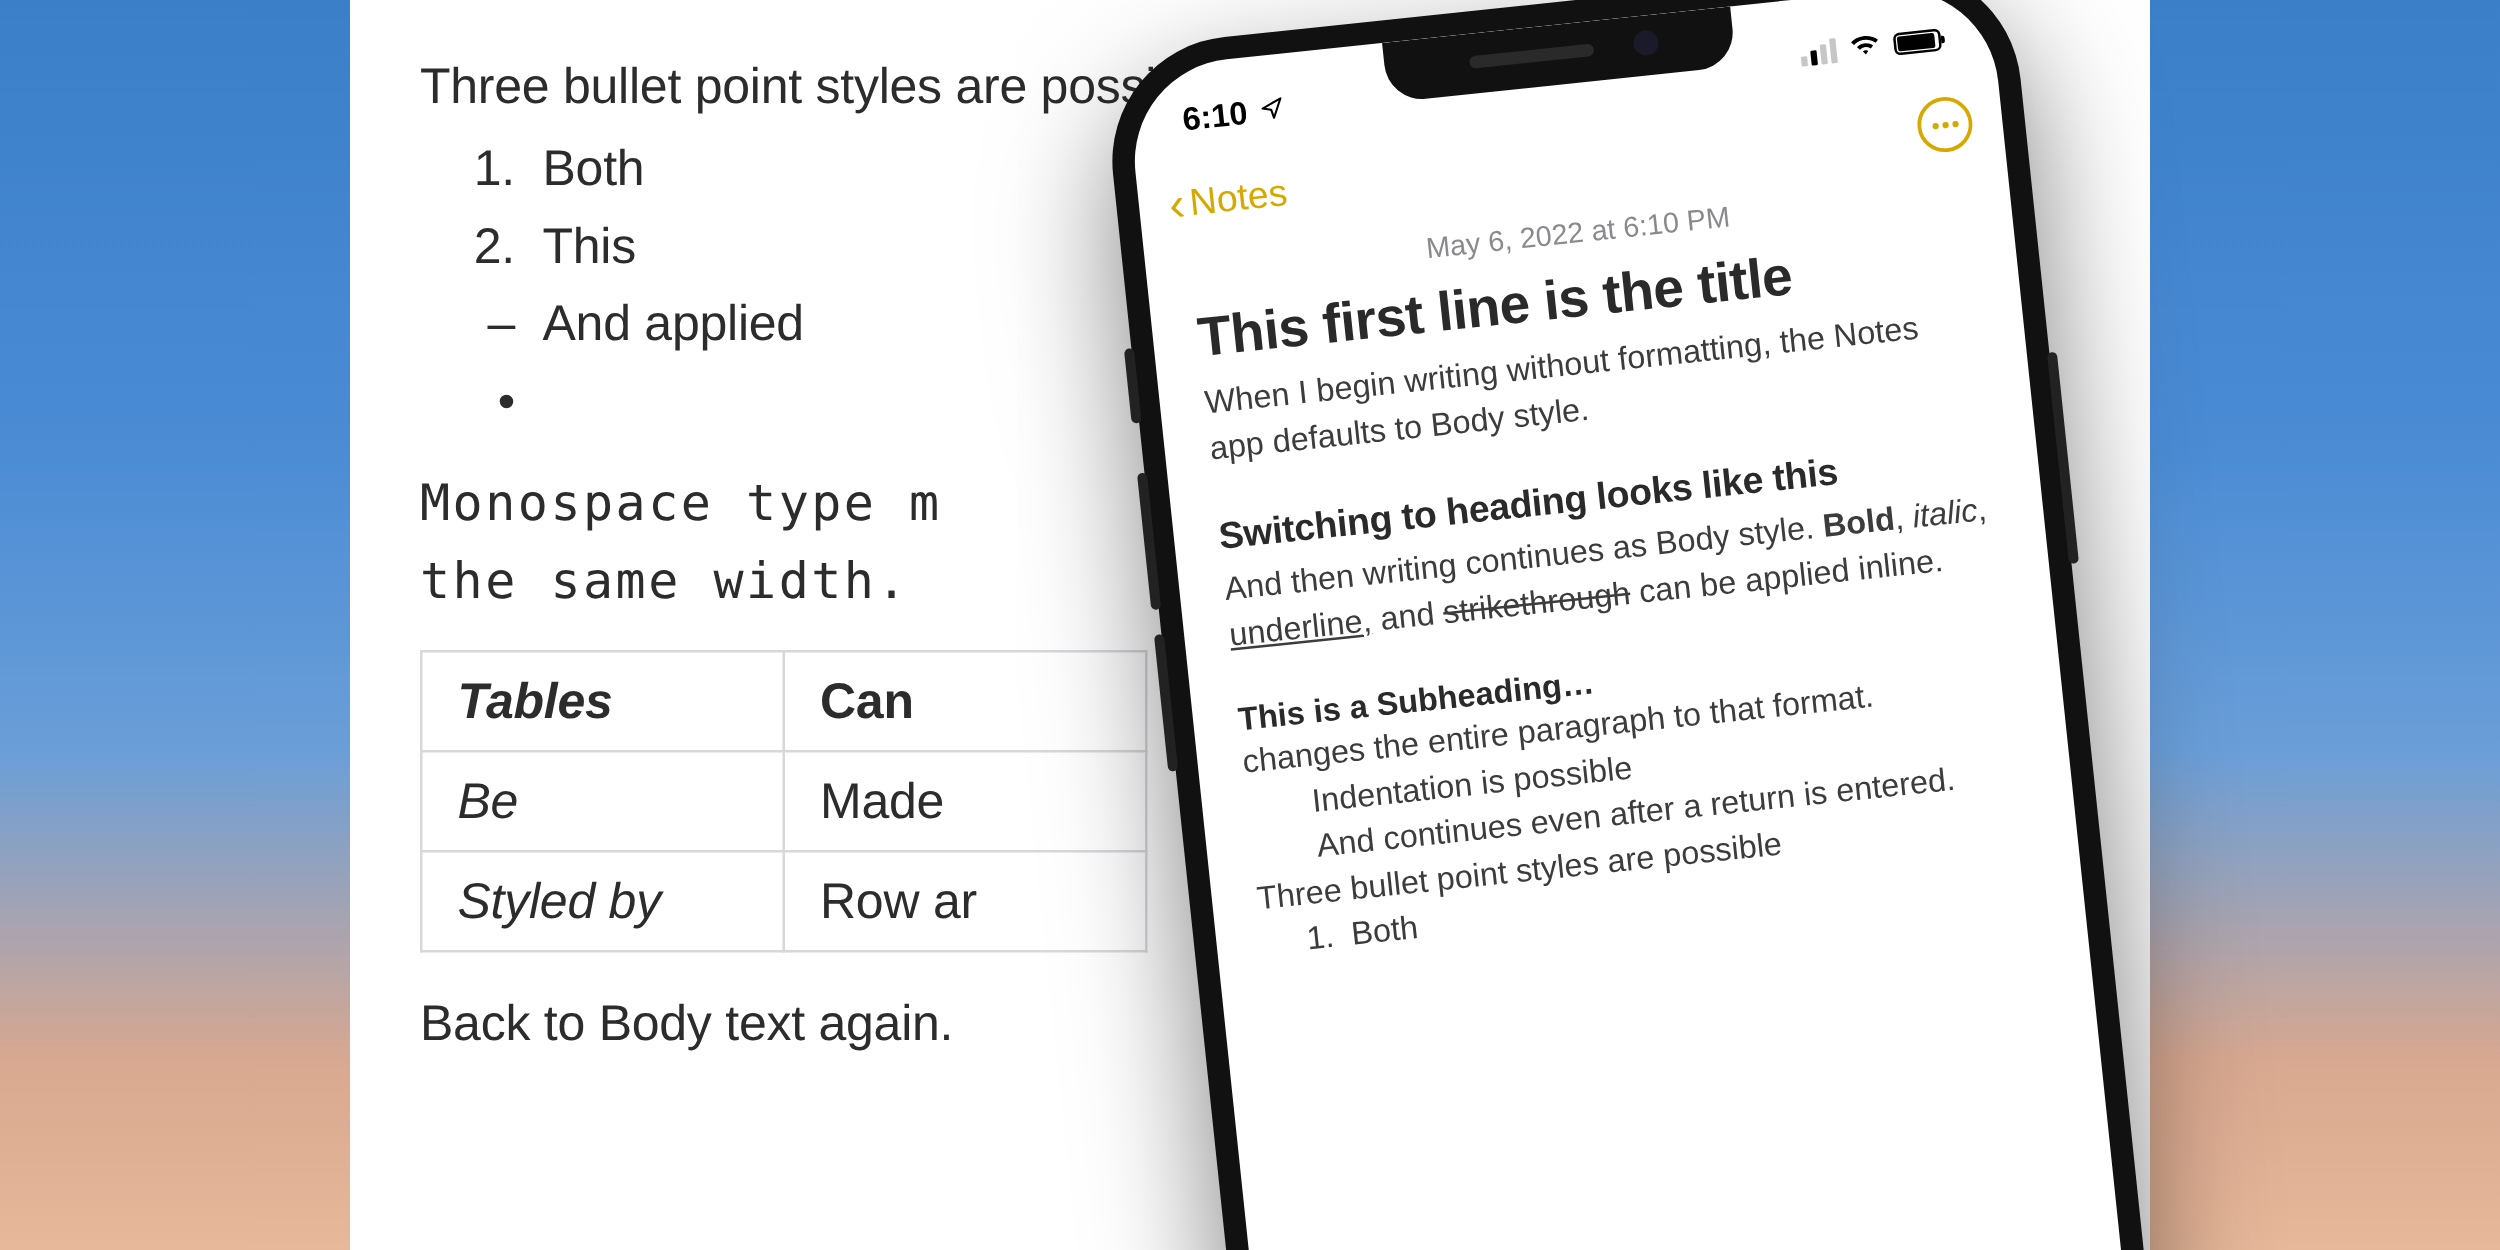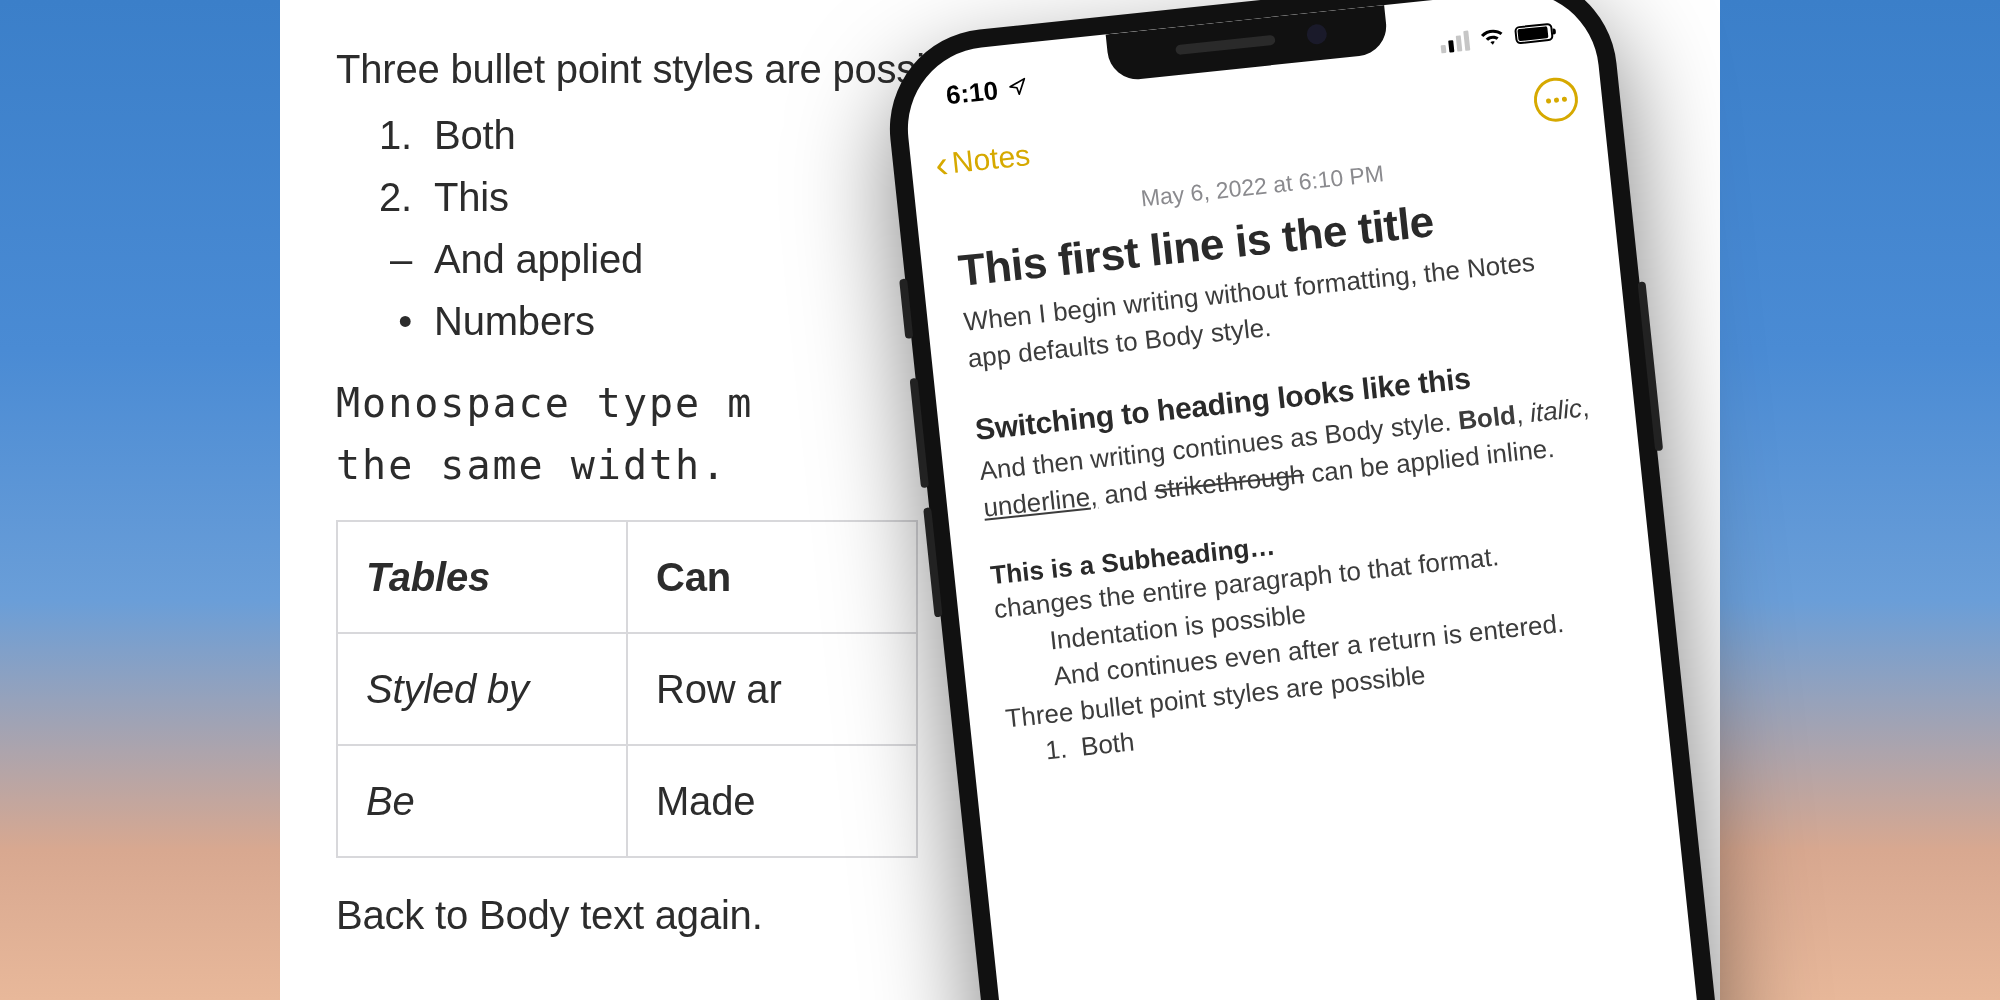--- a/index.html
+++ b/index.html
@@ -21,21 +21,21 @@
     font-size:40px;
     line-height:1.55;
     letter-spacing:-0.2px;
   }
   .bg-doc .intro{margin-top:58px;}
   .bg-doc ol,.bg-doc ul{list-style:none;margin-left:36px;margin-top:4px;}
   .bg-doc li{display:flex;gap:22px;align-items:baseline;}
   .bg-doc li .mk{width:40px;text-align:right;}
   .bg-doc .mono{font-family:"SF Mono",Menlo,Consolas,monospace;letter-spacing:2px;margin-top:20px;}
   .bg-doc table{border-collapse:collapse;margin-top:24px;font-size:40px;}
-  .bg-doc td{border:2px solid #d8d8db;padding:24px 28px;min-width:290px;}
+  .bg-doc td{border:2px solid #d8d8db;padding:8px 28px;min-width:290px;}
   .bg-doc td:first-child{font-style:italic;}
   .bg-doc tr:first-child td{font-weight:700;}
   .bg-doc .back{margin-top:26px;}
   
   .phone-wrap{
     position:absolute;
     left:880px;top:40px;
     transform:rotate(-6deg);
     transform-origin:top left;
   }
@@ -136,38 +136,37 @@
     <li>
         <span class="mk">2.</span>
         <span>This</span>
       </li>
     <li>
         <span class="mk">–</span>
         <span>And applied</span>
       </li>
     <li>
         <span class="mk">•</span>
-        <span>Numbers</span>
       </li>
   </ol>
   <p class="mono">Monospace type m</p>
   <p class="mono" style="margin-top:0">the same width.</p>
   <table>
     <tbody>
         <tr>
       <td>Tables</td>
       <td style="font-style:normal">Can</td>
     </tr>
     <tr>
+      <td>Be</td>
+      <td style="font-style:normal">Made</td>
+    </tr>
+    <tr>
       <td>Styled by</td>
       <td style="font-style:normal">Row ar</td>
-    </tr>
-    <tr>
-      <td>Be</td>
-      <td style="font-style:normal">Made</td>
     </tr>
   </tbody>
     </table>
   <p class="back">Back to Body text again.</p>
 </div>
 
 <div class="phone-wrap">
   <div class="phone">
     <div class="side-btn right"></div>
     <div class="side-btn left1"></div>

